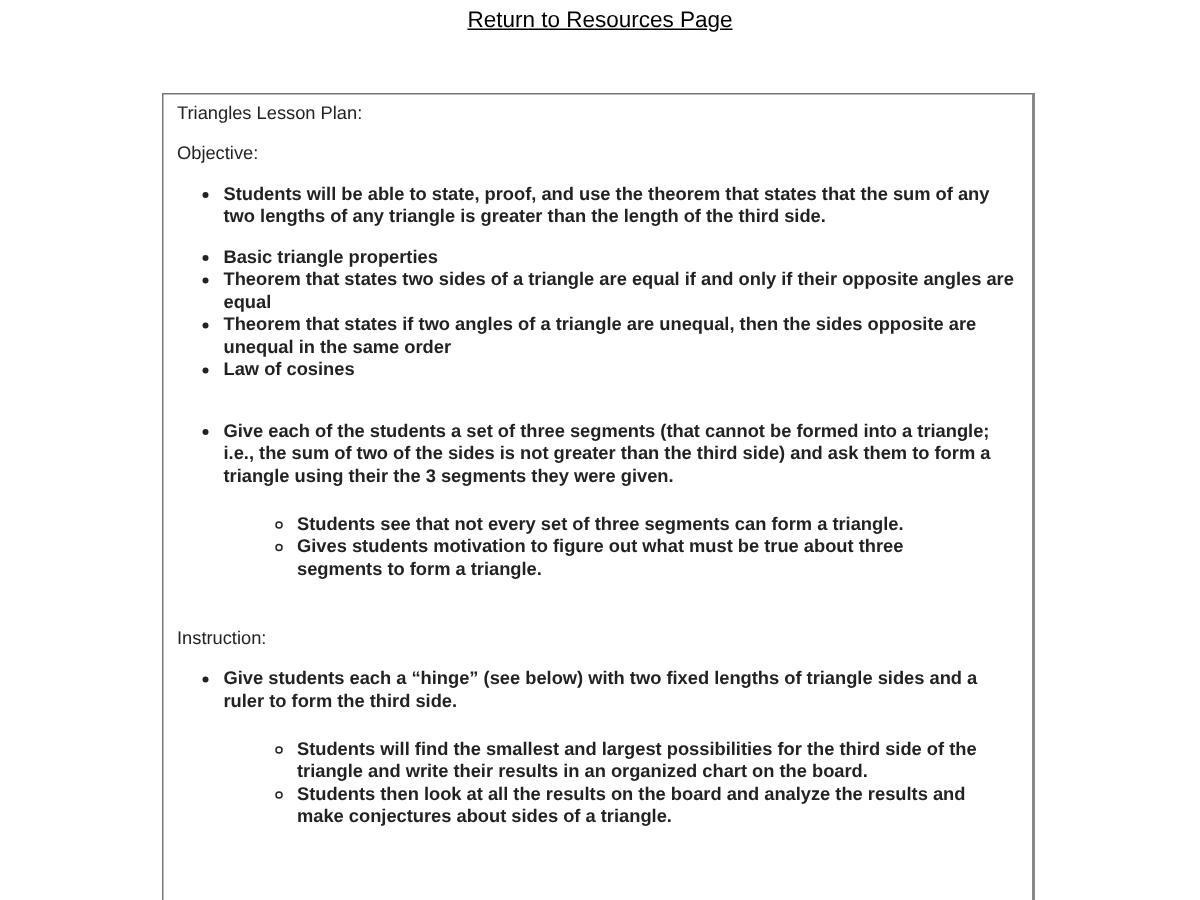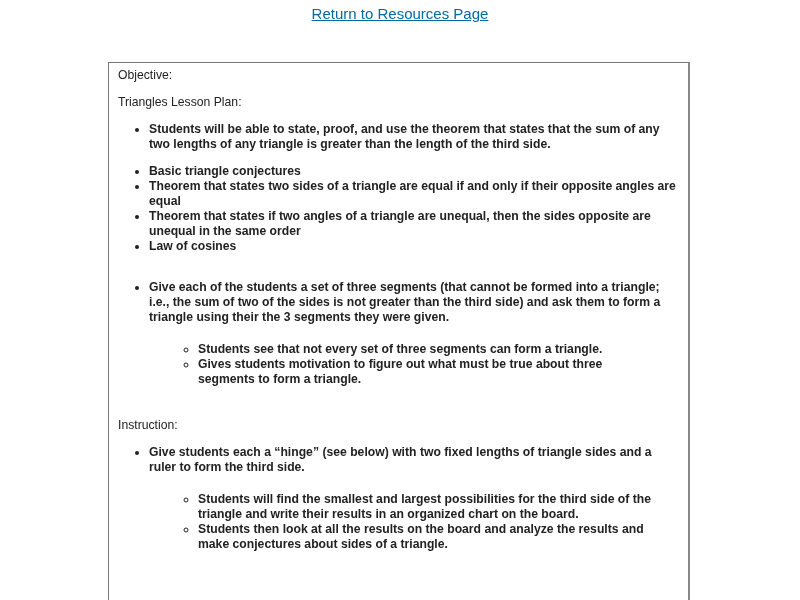--- a/index.html
+++ b/index.html
@@ -17,21 +17,21 @@
     }
     .top-link-wrap {
       position: absolute;
       top: 5px;
       left: 0;
       width: 800px;
       text-align: center;
     }
     .top-link {
       font-size: 15px;
-      color: #0369a1;
+      color: #000000;
       text-decoration: underline;
       cursor: pointer;
     }
     .doc-box {
       position: absolute;
       left: 108px;
       top: 62px;
       width: 582px;
       height: 560px;
       border: 1px solid #777777;
@@ -62,29 +62,29 @@
     }
   </style>
 </head>
 <body>
 
 <div class="top-link-wrap">
   <a class="top-link">Return to Resources Page</a>
 </div>
 
 <div class="doc-box">
+  <p class="para first">Triangles Lesson Plan:</p>
+
   <p class="para">Objective:</p>
-
-  <p class="para first">Triangles Lesson Plan:</p>
   <ul class="lvl1">
     <li>Students will be able to state, proof, and use the theorem that states that the sum of any two lengths of any triangle is greater than the length of the third side.</li>
   </ul>
 
   <ul class="lvl1">
-    <li>Basic triangle conjectures</li>
+    <li>Basic triangle properties</li>
     <li>Theorem that states two sides of a triangle are equal if and only if their opposite angles are equal</li>
     <li>Theorem that states if two angles of a triangle are unequal, then the sides opposite are unequal in the same order</li>
     <li>Law of cosines</li>
   </ul>
   <div class="gap-big"></div>
 
   <ul class="lvl1">
     <li>
       <span>Give each of the students a set of three segments (that cannot be formed into a triangle; i.e., the sum of two of the sides is not greater than the third side) and ask them to form a triangle using their the 3 segments they were given.</span>
       <ul class="lvl2">

